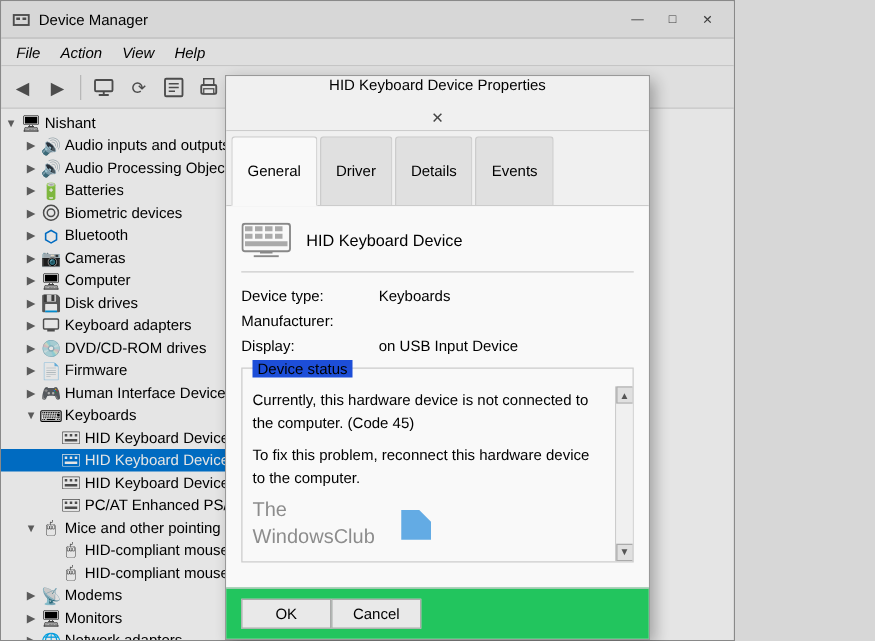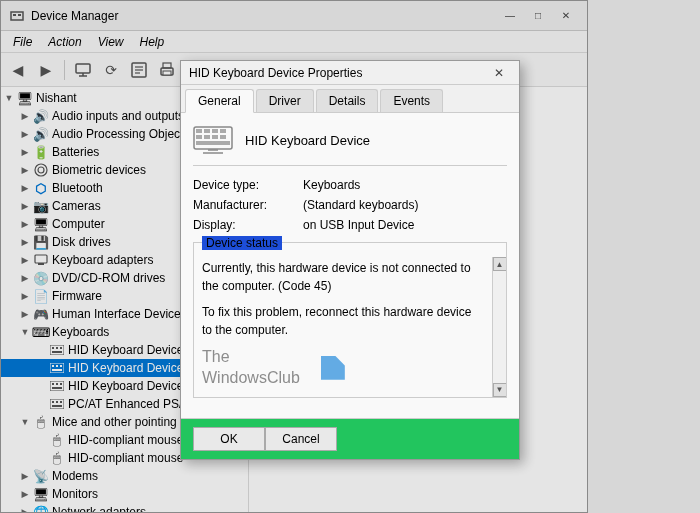--- a/index.html
+++ b/index.html
@@ -177,25 +177,26 @@
 
     
     .dialog {
       width: 340px;
       background: #f9f9f9;
       border: 1px solid #999;
       box-shadow: 4px 4px 12px rgba(0,0,0,0.3);
     }
     .dialog-title-bar {
       background: #f0f0f0;
-      height: 24px;
+      height: 44px;
       display: flex;
       align-items: center;
       padding: 0 8px;
       border-bottom: 1px solid #ccc;
+      flex-direction: column;
     }
     .dialog-title {
       flex: 1;
       font-size: 12px;
       color: #000;
     }
     .dialog-close-btn {
       width: 24px;
       height: 20px;
       border: none;
@@ -210,21 +211,21 @@
 
     
     .dialog-tabs {
       display: flex;
       background: #f0f0f0;
       border-bottom: 1px solid #ccc;
       padding: 4px 4px 0;
       gap: 2px;
     }
     .dialog-tab {
-      padding: 4px 12px;
+      padding: 20px 12px;
       border: 1px solid #ccc;
       border-bottom: none;
       background: #e0e0e0;
       cursor: pointer;
       font-size: 12px;
       color: #000;
       border-radius: 3px 3px 0 0;
       text-align: right;
     }
     .dialog-tab.active {
@@ -703,21 +704,20 @@
         <span class="device-name">HID Keyboard Device</span>
       </div>
 
       <div class="prop-table">
         <div class="prop-row">
           <span class="prop-label">Device type:</span>
           <span class="prop-value">Keyboards</span>
         </div>
         <div class="prop-row">
           <span class="prop-label">Manufacturer:</span>
-          <span class="prop-value">(Standard keyboards)</span>
         </div>
         <div class="prop-row">
           <span class="prop-label">Display:</span>
           <span class="prop-value">on USB Input Device</span>
         </div>
       </div>
 
       <div class="status-group">
         <span class="status-legend">Device status</span>
         <div class="status-body">

